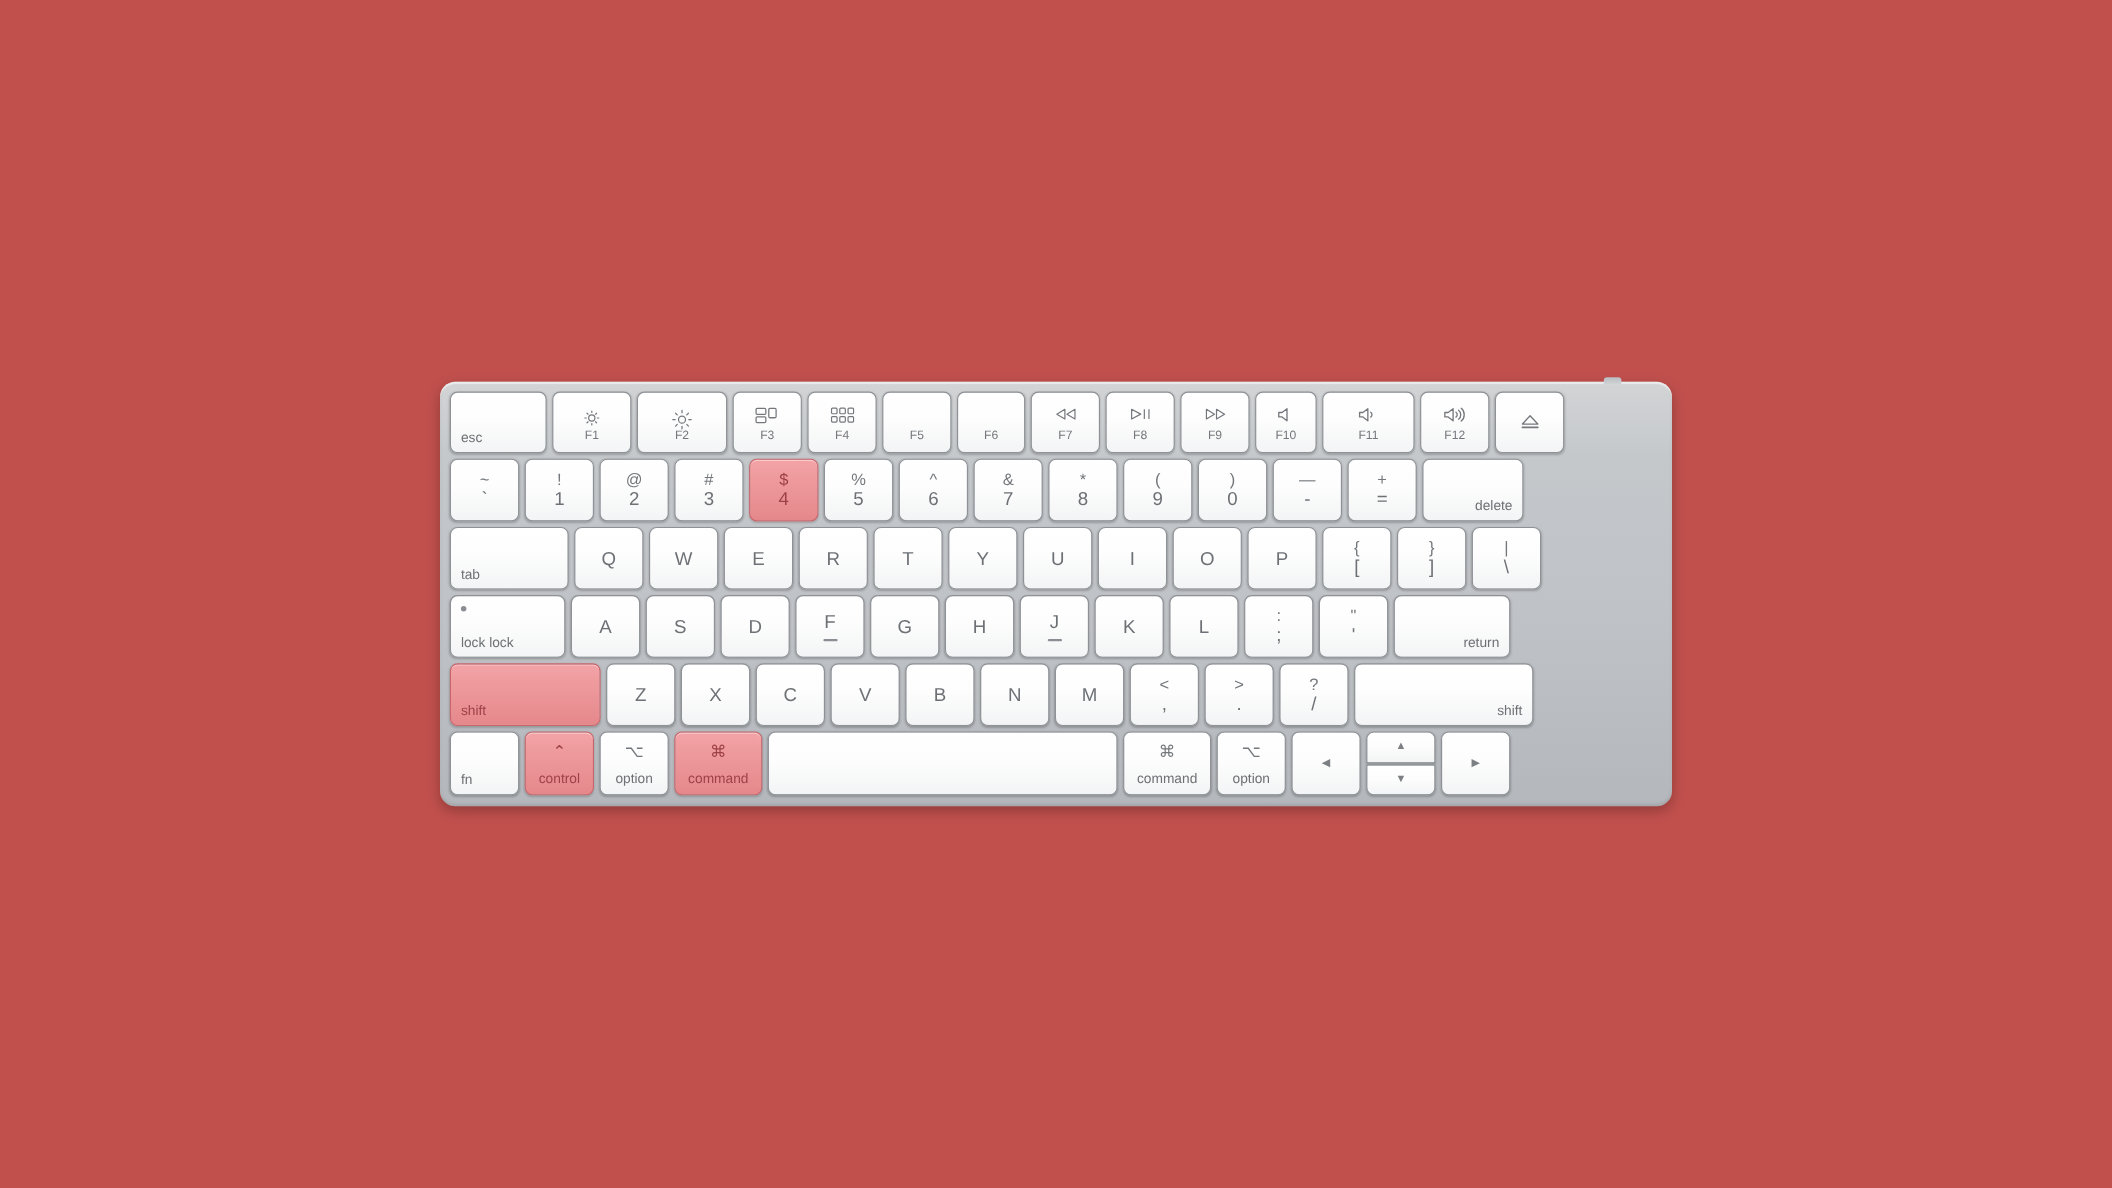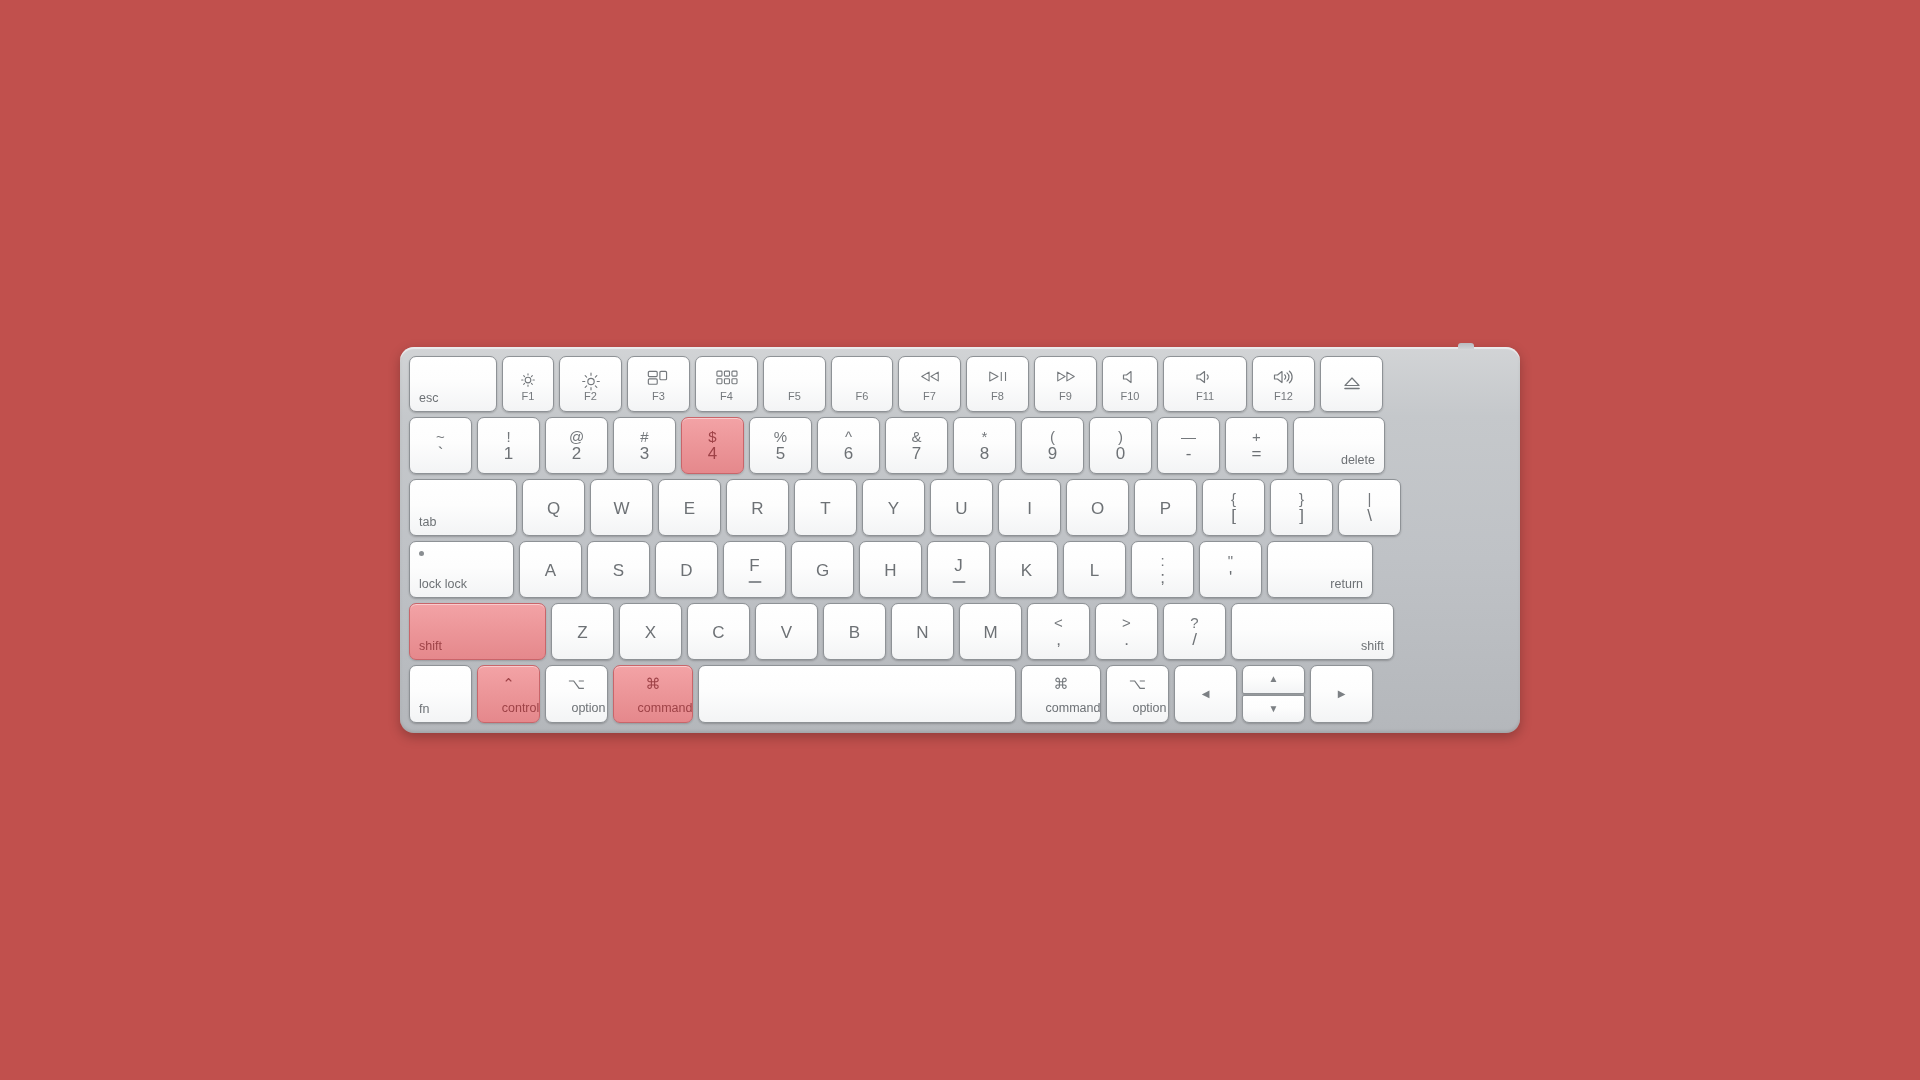--- a/index.html
+++ b/index.html
@@ -125,21 +125,20 @@
   }
   
   .key .bc {
     position: absolute;
     bottom: 8px; left: 50%;
     transform: translateX(-50%);
     font-size: 12.5px;
     color: #6d7175;
     line-height: 1;
     white-space: nowrap;
-    margin-left: 12px;
   }
   
   .key .modsym {
     position: absolute;
     top: 10px; left: 50%;
     transform: translateX(-50%);
     font-size: 15px;
     color: #74787c;
     line-height: 1;
   }
@@ -230,31 +229,31 @@
 
 <div id="keyboard-wrap">
   <div id="keyboard">
     <div id="keyboard-nub"></div>
 
     <div class="row row-fn">
       <div class="key" style="width:88px">
         <span class="bl">esc</span>
       </div>
 
-      <div class="key" style="width:52px">
+      <div class="key" style="width:72px">
         <span class="fnicon">
           <svg width="20" height="20" viewBox="0 0 24 24" fill="none" stroke="#74787c" stroke-width="1.3" stroke-linecap="round">
             <circle cx="12" cy="12" r="3.4"></circle>
             <path d="M12 4.4v1.6M12 18v1.6M4.4 12h1.6M18 12h1.6M6.8 6.8l1.1 1.1M16.1 16.1l1.1 1.1M17.2 6.8l-1.1 1.1M7.9 16.1l-1.1 1.1"></path>
           </svg>
         </span>
         <span class="fnlabel">F1</span>
       </div>
 
-      <div class="key" style="width:63px">
+      <div class="key" style="width:82px">
         <span class="fnicon">
           <svg width="23" height="23" viewBox="0 0 26 26" fill="none" stroke="#74787c" stroke-width="1.3" stroke-linecap="round">
             <circle cx="13" cy="13" r="3.6"></circle>
             <path d="M13 3.6v2.4M13 20v2.4M3.6 13h2.4M20 13h2.4M6.4 6.4l1.7 1.7M17.9 17.9l1.7 1.7M19.6 6.4l-1.7 1.7M8.1 17.9l-1.7 1.7"></path>
           </svg>
         </span>
         <span class="fnlabel">F2</span>
       </div>
 
       <div class="key" style="width:63px">

